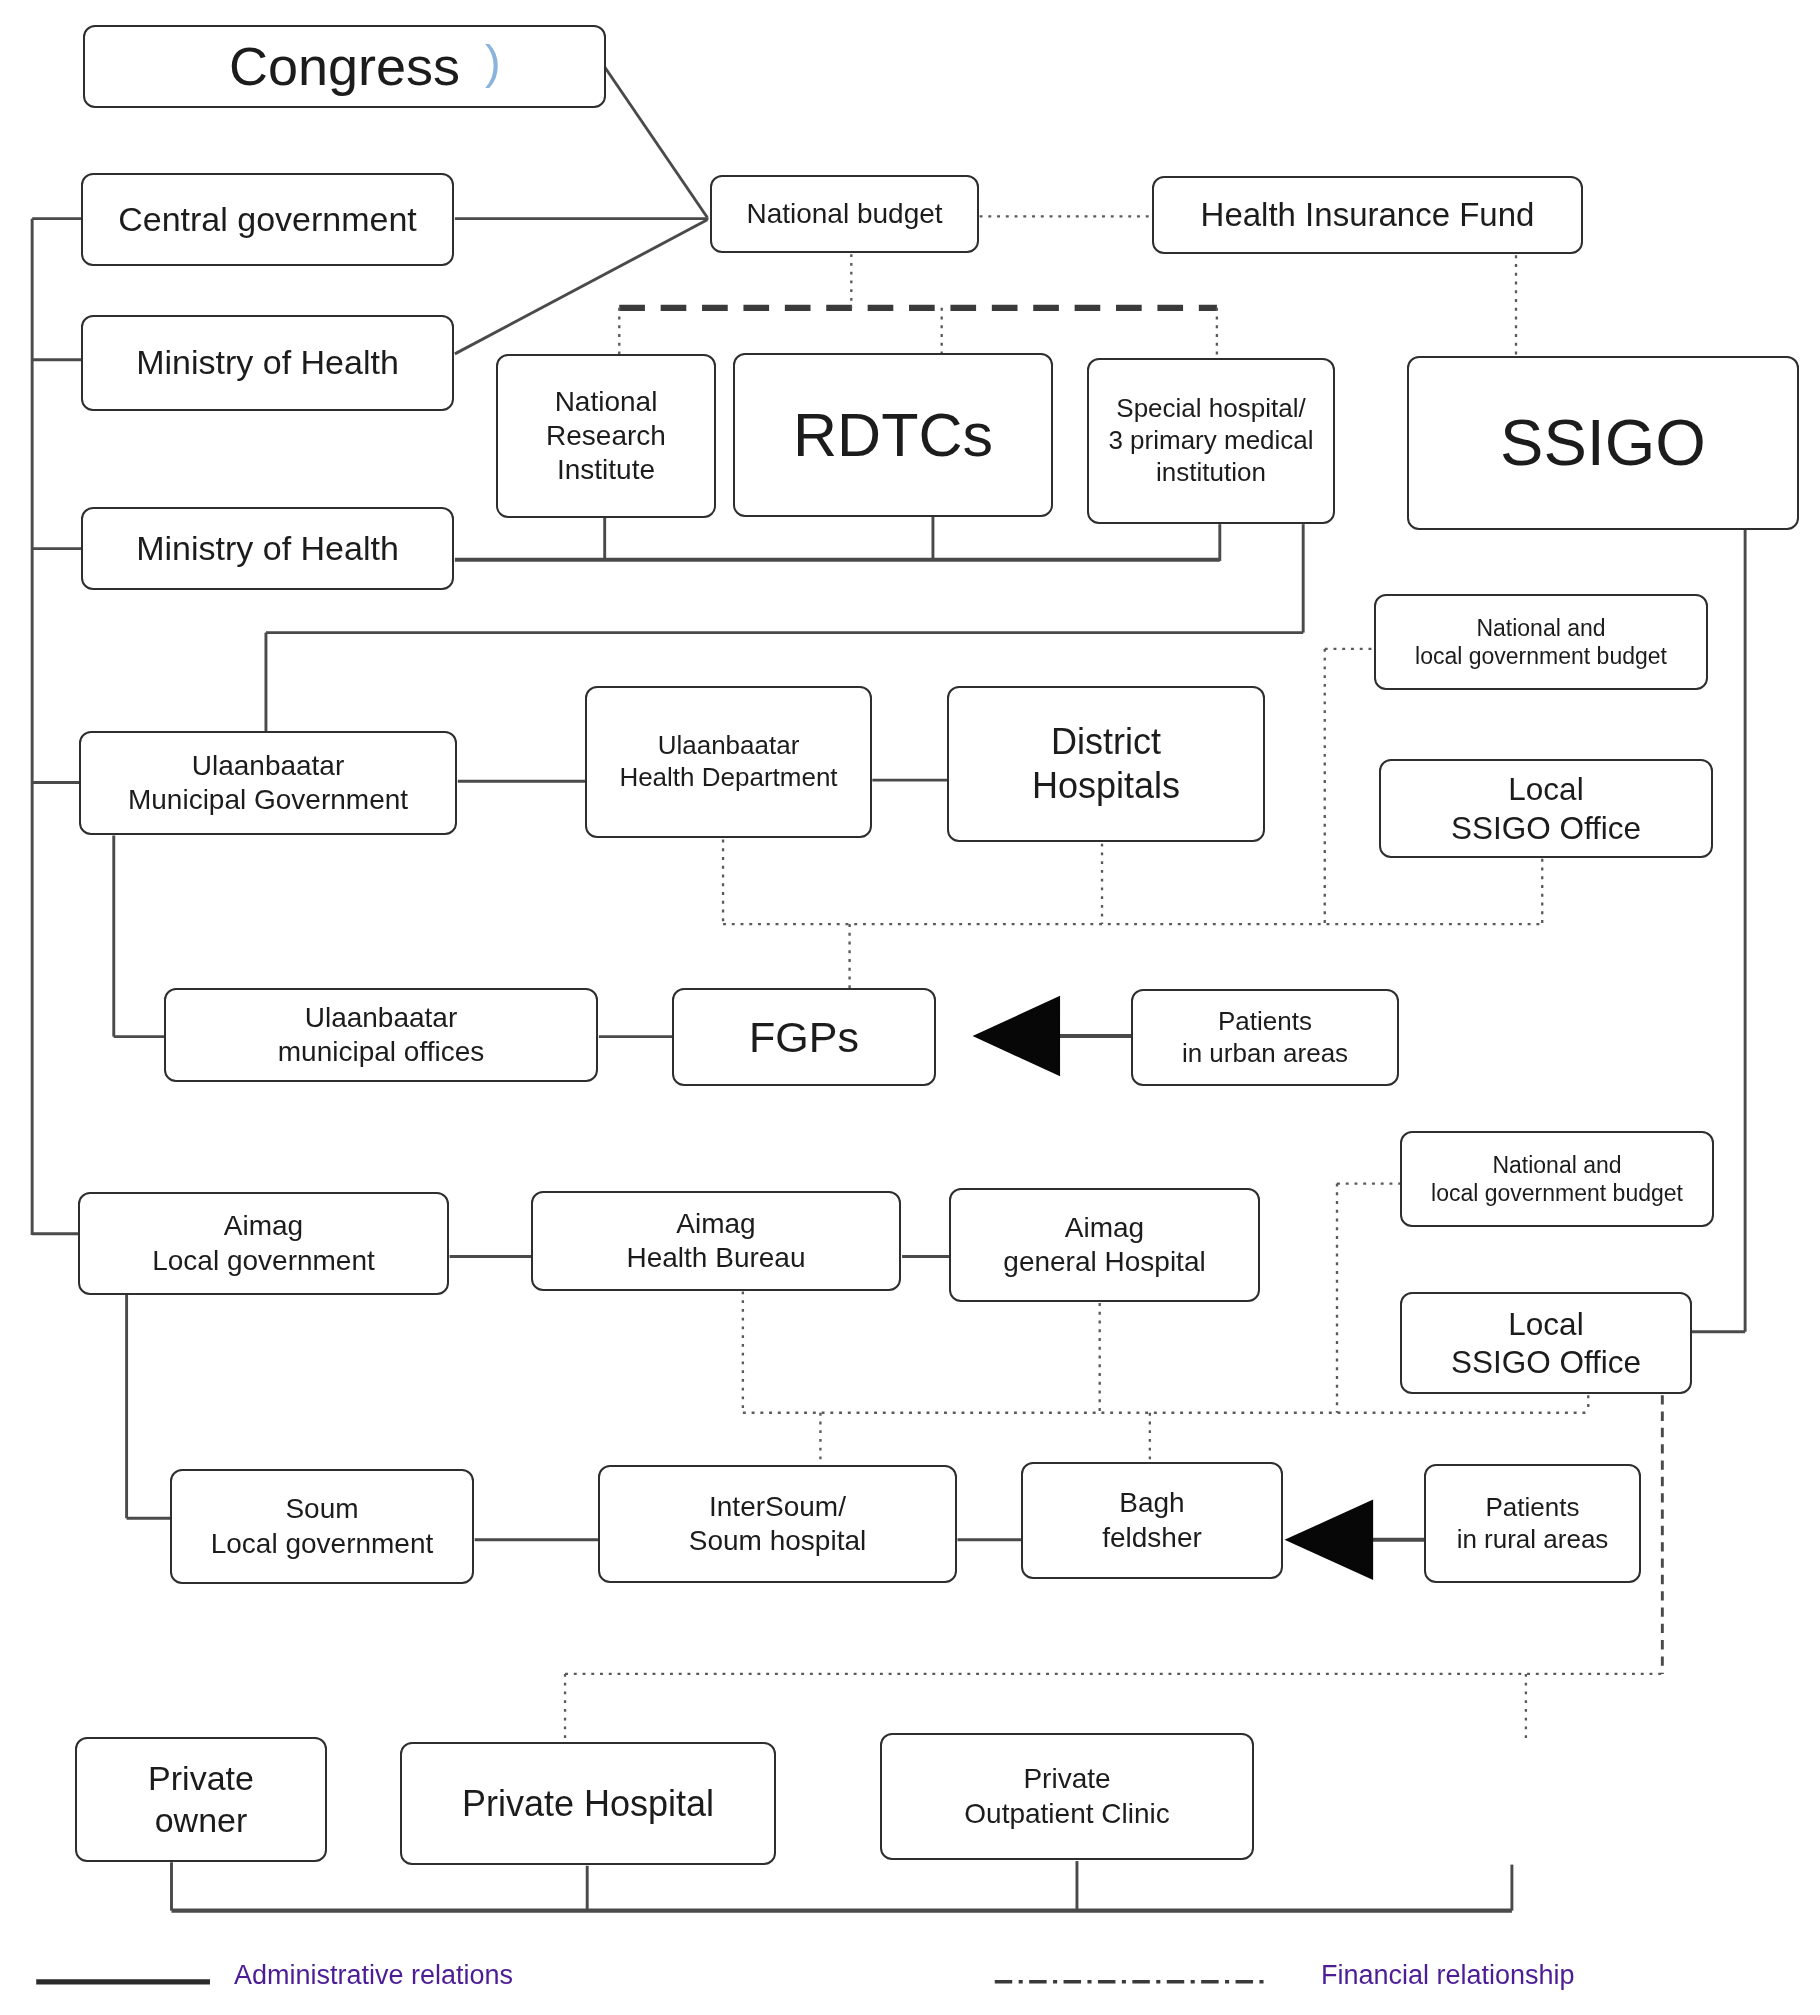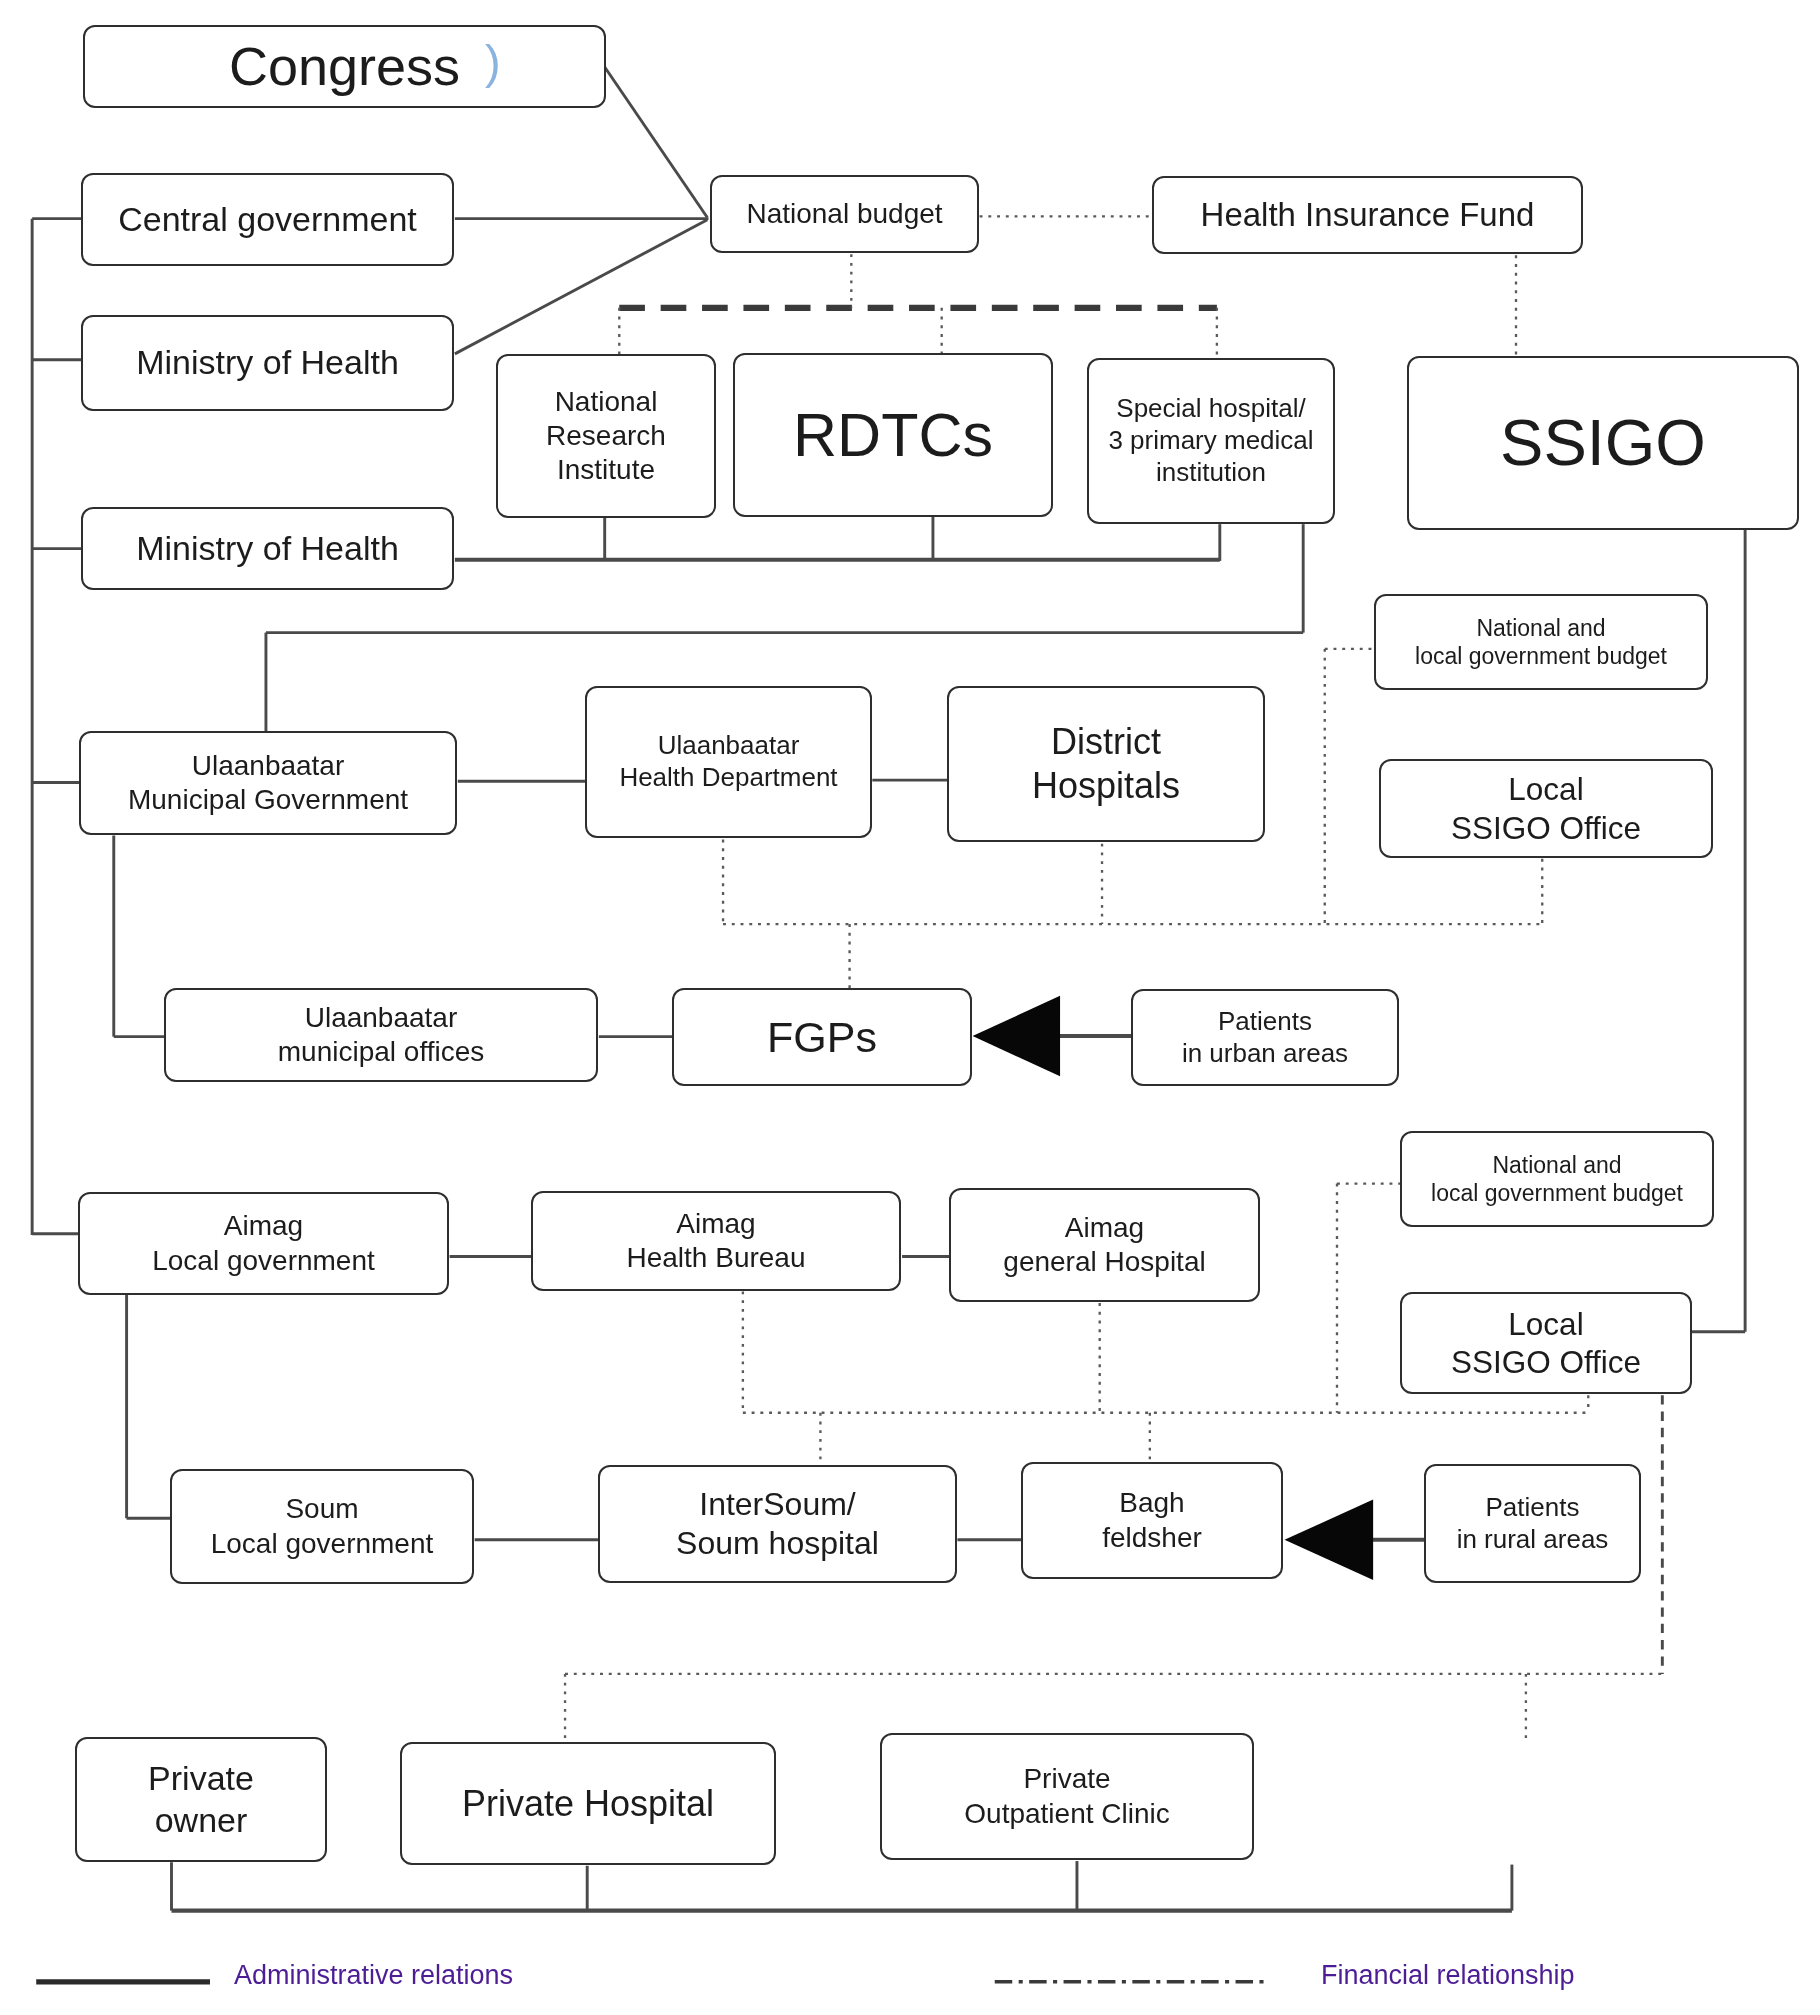--- a/index.html
+++ b/index.html
@@ -157,21 +157,21 @@
     </div>
   <div class="node" style="left:1379px;top:759px;width:334px;height:99px;font-size:31.5px;">
       <span>Local
 SSIGO Office</span>
     </div>
 
   <div class="node" style="left:164px;top:988px;width:434px;height:94px;font-size:28px;">
       <span>Ulaanbaatar
 municipal offices</span>
     </div>
-  <div class="node" style="left:672px;top:988px;width:300px;height:98px;font-size:43px;">
+  <div class="node" style="left:672px;top:988px;width:264px;height:98px;font-size:43px;">
       <span>FGPs</span>
     </div>
   <div class="node" style="left:1131px;top:989px;width:268px;height:97px;font-size:26px;">
       <span>Patients
 in urban areas</span>
     </div>
 
   <div class="node" style="left:78px;top:1192px;width:371px;height:103px;font-size:28px;">
       <span>Aimag
 Local government</span>
@@ -190,21 +190,21 @@
     </div>
   <div class="node" style="left:1400px;top:1292px;width:292px;height:102px;font-size:31.5px;">
       <span>Local
 SSIGO Office</span>
     </div>
 
   <div class="node" style="left:170px;top:1469px;width:304px;height:115px;font-size:28px;">
       <span>Soum
 Local government</span>
     </div>
-  <div class="node" style="left:598px;top:1465px;width:359px;height:118px;font-size:32px;">
+  <div class="node" style="left:598px;top:1465px;width:359px;height:118px;font-size:28px;">
       <span>InterSoum/
 Soum hospital</span>
     </div>
   <div class="node" style="left:1021px;top:1462px;width:262px;height:117px;font-size:28px;">
       <span>Bagh
 feldsher</span>
     </div>
   <div class="node" style="left:1424px;top:1464px;width:217px;height:119px;font-size:26px;">
       <span>Patients
 in rural areas</span>

